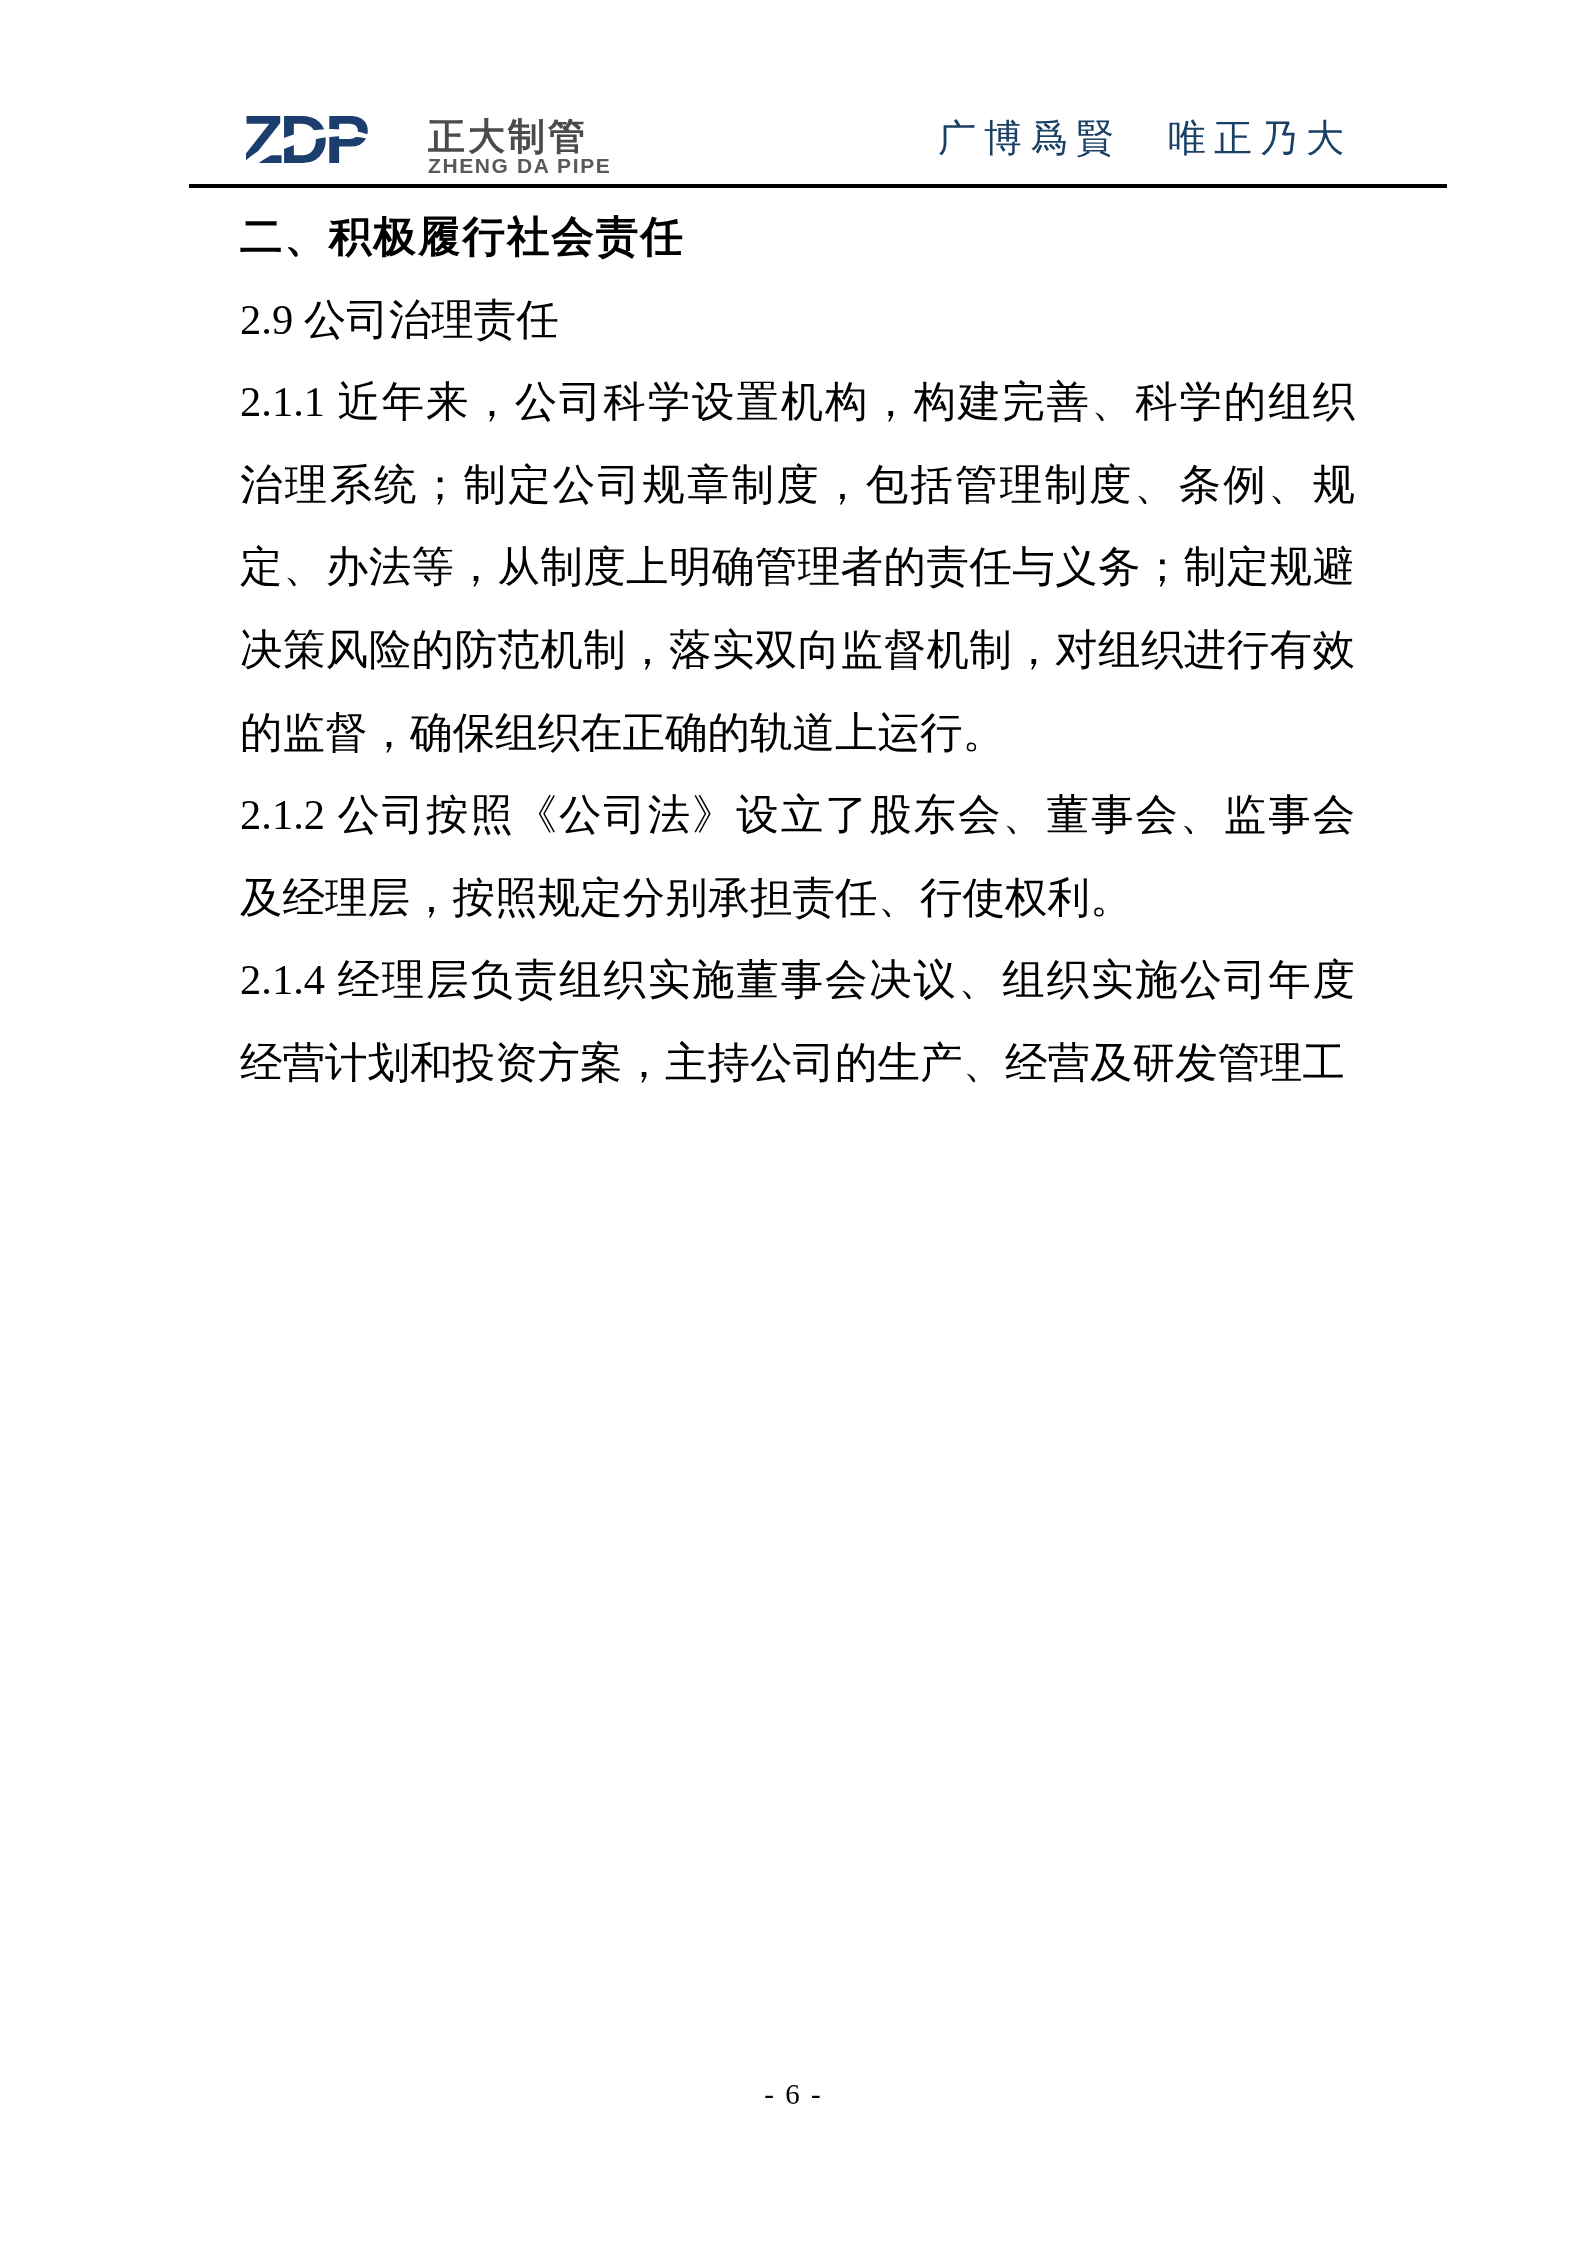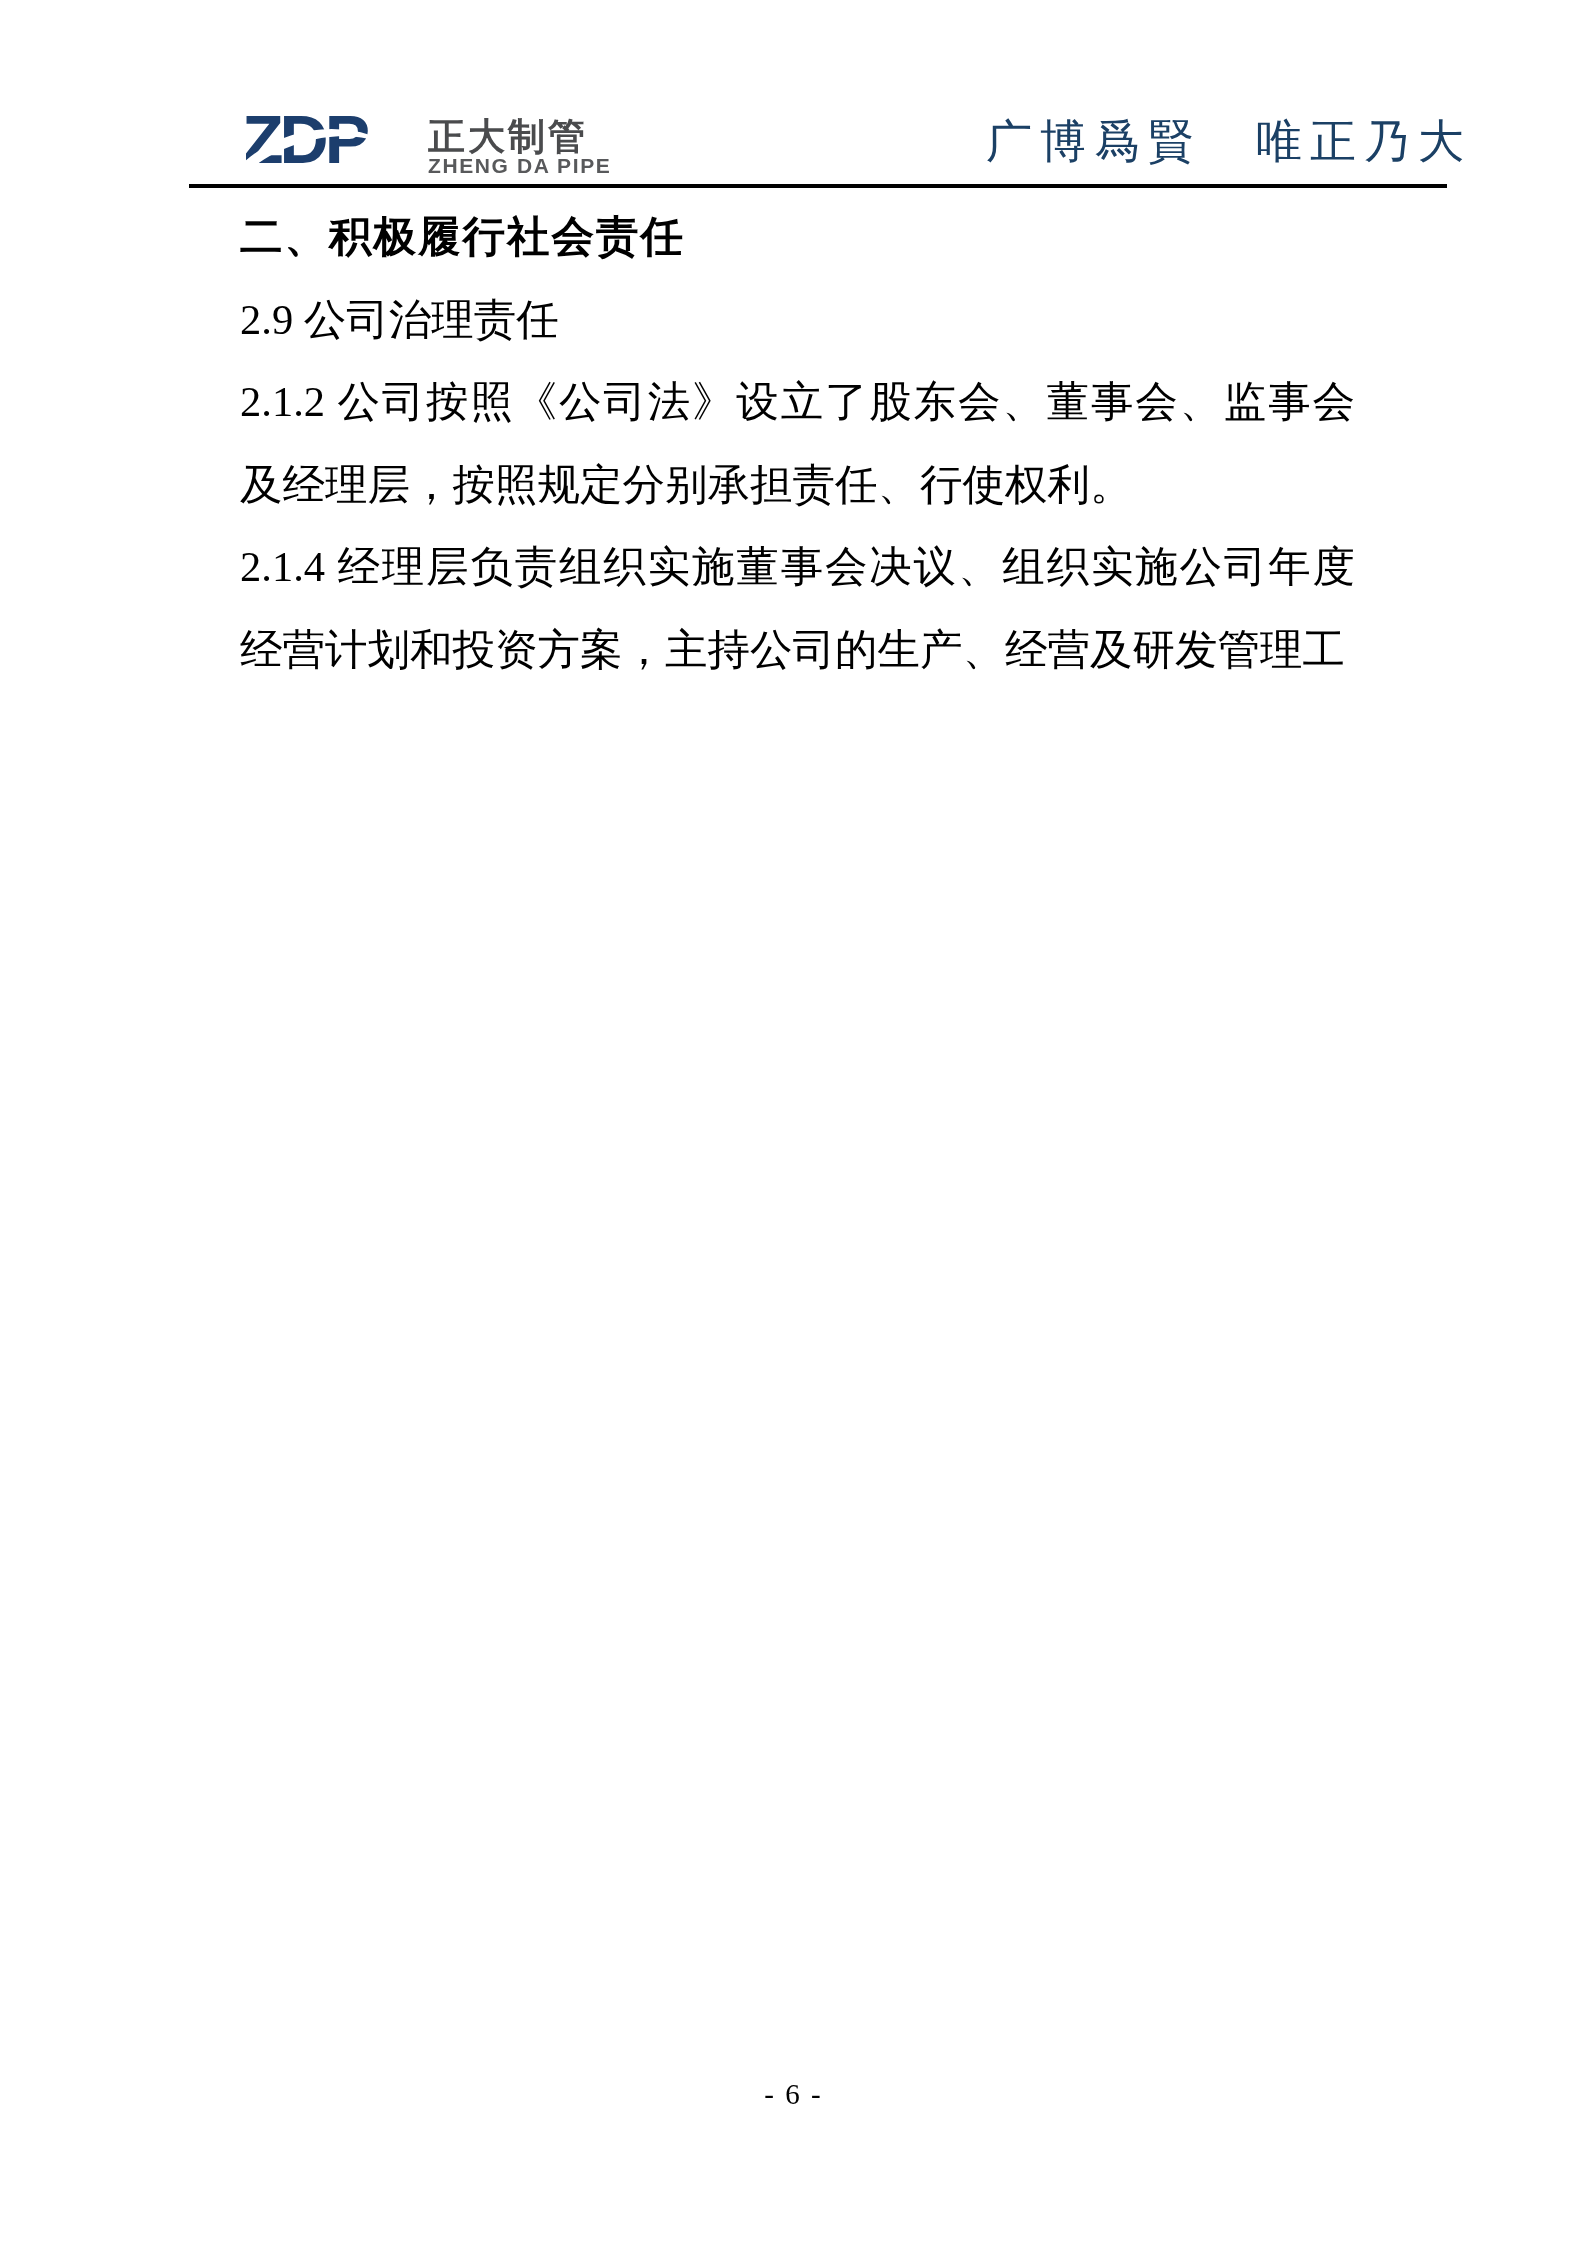--- a/index.html
+++ b/index.html
@@ -44,27 +44,26 @@
     line-height: 17px;
     margin-top: 3px;
     color: #58595b;
     letter-spacing: 1.6px;
     white-space: nowrap;
   }
   .slogan {
     position: absolute;
     left: 938px;
     top: 118px;
-    font-family: Liberation Sans, sans-serif;
-    font-size: 46px;
+    font-family: Liberation Mono, monospace;
+    font-size: 38px;
     line-height: 46px;
     color: #1b4065;
     letter-spacing: 8px;
     white-space: nowrap;
-    margin-left: 48px;
   }
   .header-rule {
     position: absolute;
     left: 189px;
     top: 184px;
     width: 1258px;
     height: 4px;
     background: #000000;
   }
 
@@ -122,20 +121,21 @@
     </div>
 
     <div class="slogan">广博爲賢　唯正乃大</div>
 
     <div class="header-rule"></div>
   </div>
 
   <div class="content">
     <p class="doc-heading">二、积极履行社会责任</p>
     <p>2.9 公司治理责任</p>
+    <p>2.1.1 近年来，公司科学设置机构，构建完善、科学的组织治理系统；制定公司规章制度，包括管理制度、条例、规定、办法等，从制度上明确管理者的责任与义务；制定规避决策风险的防范机制，落实双向监督机制，对组织进行有效的监督，确保组织在正确的轨道上运行。</p>
     <p>2.1.2 公司按照《公司法》设立了股东会、董事会、监事会及经理层，按照规定分别承担责任、行使权利。</p>
     <p>2.1.4 经理层负责组织实施董事会决议、组织实施公司年度经营计划和投资方案，主持公司的生产、经营及研发管理工</p>
   </div>
 
   <div class="footer">
     <span>- 6 -</span>
   </div>
 
 </div>
 

